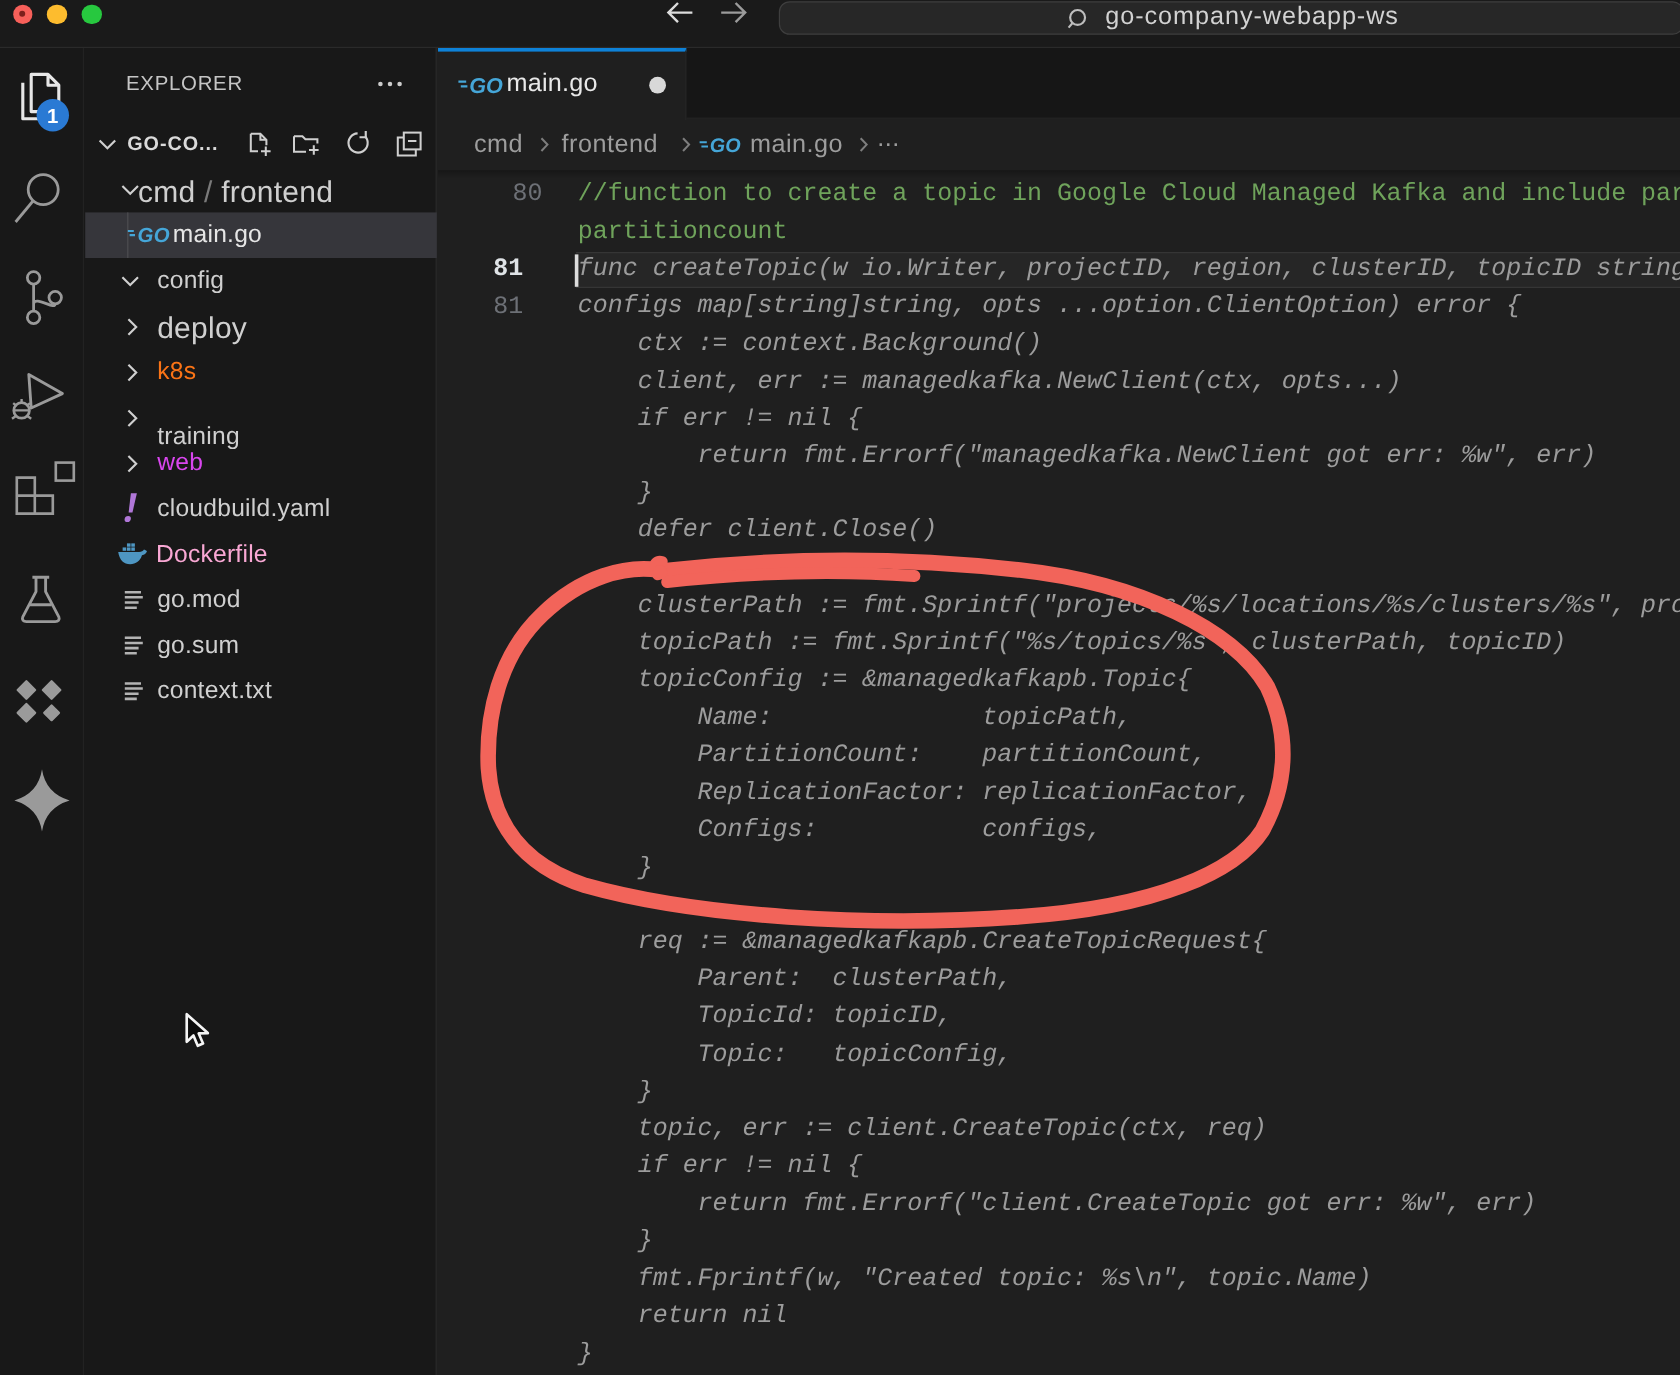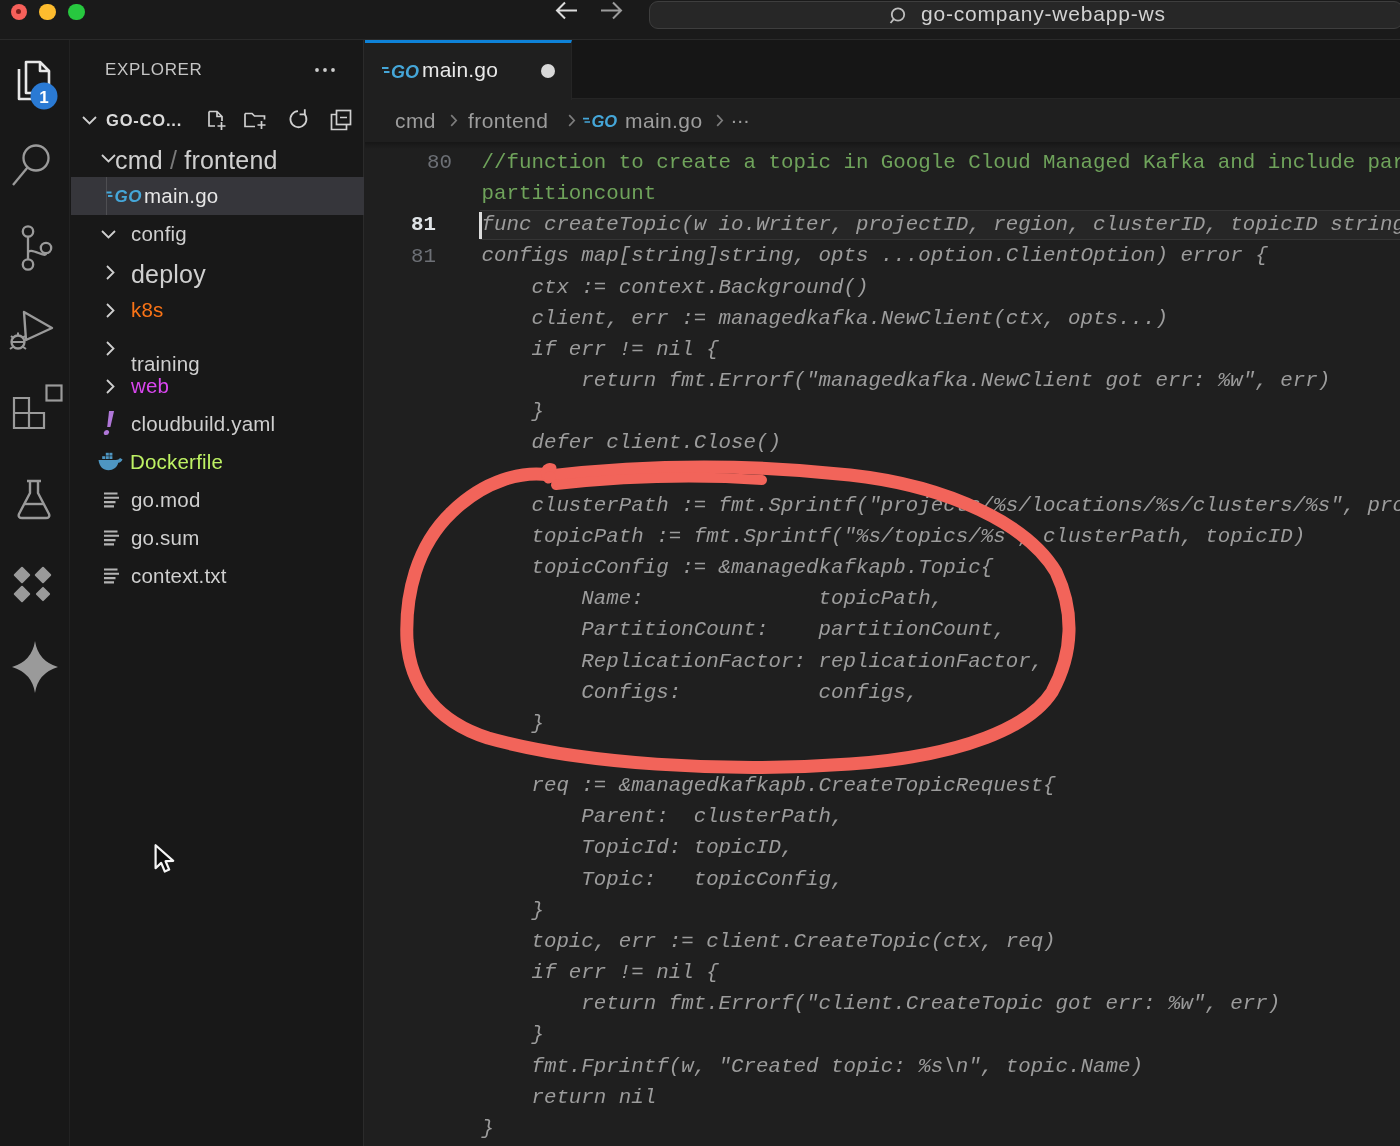--- a/index.html
+++ b/index.html
@@ -178,21 +178,21 @@
 <svg class="abs" style="left:98px;top:452px;" width="25" height="19" viewBox="0 0 25 19">
   <g fill="#4e96c2">
     <rect x="4.2" y="4.2" width="3" height="2.8"></rect>
       <rect x="7.8" y="4.2" width="3" height="2.8"></rect>
     <rect x="11.4" y="4.2" width="3" height="2.8"></rect>
       <rect x="7.8" y="0.8" width="3" height="2.8"></rect>
     <rect x="11.4" y="0.8" width="3" height="2.8"></rect>
     <path d="M0.5 8 H18 C19.8 8 21.3 7.2 22 6 C23.2 6.6 24.5 7.4 24.5 7.4 C23.8 9.2 22.3 10.4 20.3 10.8 C19 15.5 15.2 18.2 10.5 18.2 C5.2 18.2 1.5 14.8 0.5 8 Z"></path>
   </g>
 </svg>
-<div class="abs" style="left:130px;top:450px;font-size:20.5px;letter-spacing:.2px;color:#bef264;">Dockerfile</div>
+<div class="abs" style="left:130px;top:450px;font-size:20.5px;letter-spacing:.2px;color:#f9a8d4;">Dockerfile</div>
 
 <svg class="abs" style="left:103px;top:492px;" width="18" height="17" viewBox="0 0 18 17">
   <path d="M1 1.5 H14.5 M1 5.8 H16 M1 10.1 H12.5 M1 14.4 H11" stroke="#b3b3b3" stroke-width="2.1"></path>
 </svg>
 <div class="abs" style="left:131px;top:488px;font-size:20.5px;letter-spacing:.2px;color:#cfcfcf;">go.mod</div>
 <svg class="abs" style="left:103px;top:530px;" width="18" height="17" viewBox="0 0 18 17">
   <path d="M1 1.5 H14.5 M1 5.8 H16 M1 10.1 H12.5 M1 14.4 H11" stroke="#b3b3b3" stroke-width="2.1"></path>
 </svg>
 <div class="abs" style="left:131px;top:526px;font-size:20.5px;letter-spacing:.2px;color:#cfcfcf;">go.sum</div>
 <svg class="abs" style="left:103px;top:568px;" width="18" height="17" viewBox="0 0 18 17">

